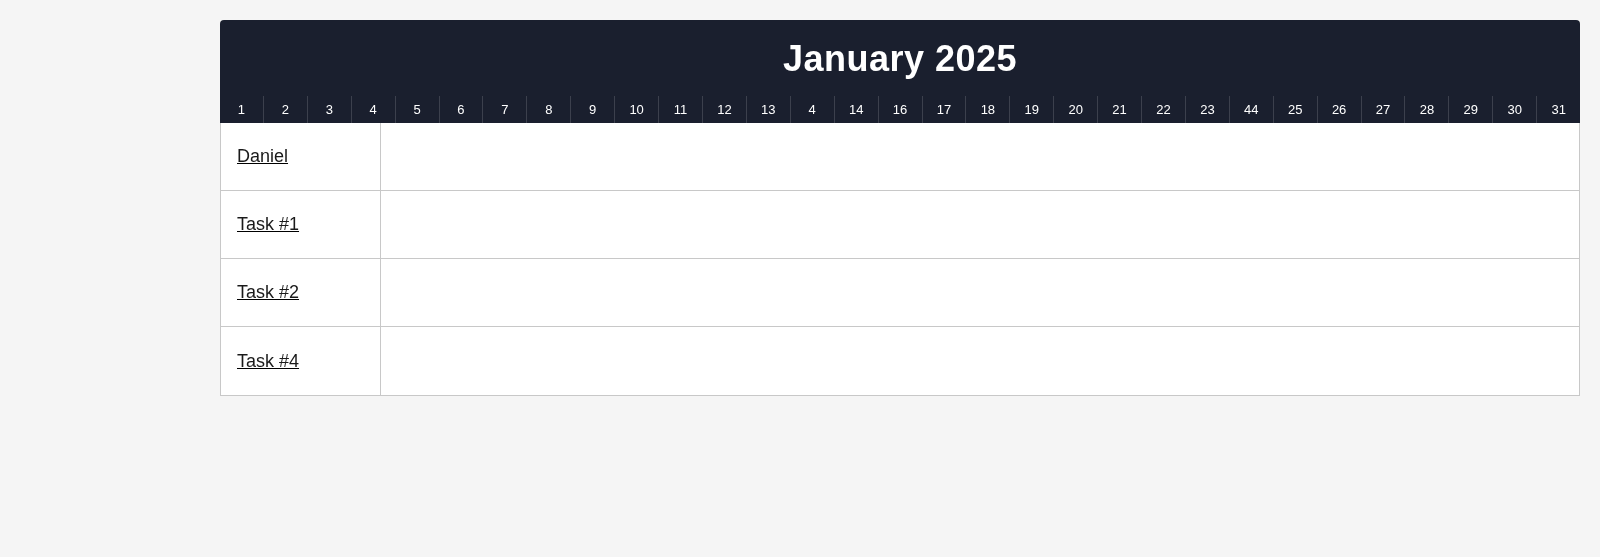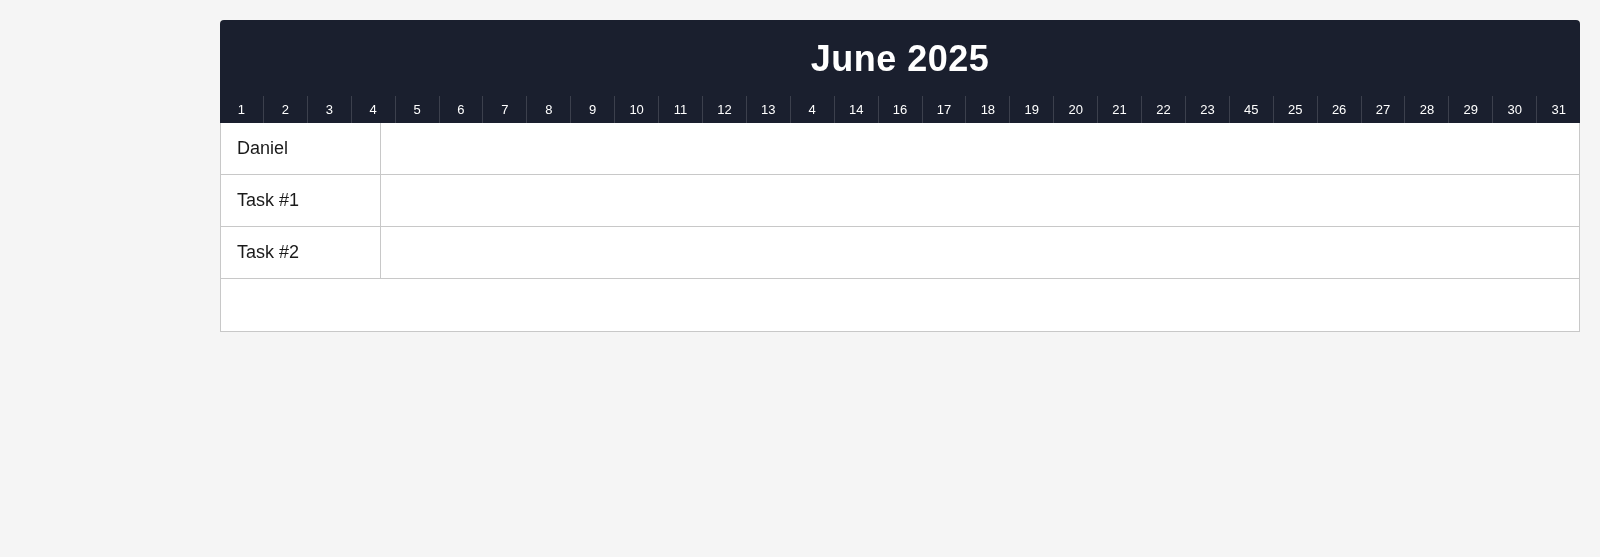--- a/index.html
+++ b/index.html
@@ -62,21 +62,22 @@
 
     .gantt-body {
       border: 1px solid #c8c8c8;
       border-top: none;
       background: #ffffff;
     }
 
     .gantt-row {
       display: flex;
       border-bottom: 1px solid #c8c8c8;
-      height: 52px;
+      height: 68px;
+      text-decoration: underline;
     }
 
     .gantt-row:last-child {
       border-bottom: none;
     }
 
     .gantt-row-label {
       width: 160px;
       min-width: 160px;
       padding: 0 16px;
@@ -94,21 +95,21 @@
       position: relative;
       background: #ffffff;
     }
   </style>
 </head>
 <body>
 
 <div class="gantt-wrapper">
   <div class="gantt-header">
     <div class="gantt-title-row">
-      <span class="gantt-title">June 2025</span>
+      <span class="gantt-title">January 2025</span>
     </div>
     <div class="gantt-days-row" id="days-row">
     <div class="gantt-day-cell">1</div>
         <div class="gantt-day-cell">2</div>
         <div class="gantt-day-cell">3</div>
         <div class="gantt-day-cell">4</div>
         <div class="gantt-day-cell">5</div>
         <div class="gantt-day-cell">6</div>
         <div class="gantt-day-cell">7</div>
         <div class="gantt-day-cell">8</div>
@@ -120,21 +121,21 @@
         <div class="gantt-day-cell">4</div>
         <div class="gantt-day-cell">14</div>
         <div class="gantt-day-cell">16</div>
         <div class="gantt-day-cell">17</div>
         <div class="gantt-day-cell">18</div>
         <div class="gantt-day-cell">19</div>
         <div class="gantt-day-cell">20</div>
         <div class="gantt-day-cell">21</div>
         <div class="gantt-day-cell">22</div>
         <div class="gantt-day-cell">23</div>
-        <div class="gantt-day-cell">45</div>
+        <div class="gantt-day-cell">44</div>
         <div class="gantt-day-cell">25</div>
         <div class="gantt-day-cell">26</div>
         <div class="gantt-day-cell">27</div>
         <div class="gantt-day-cell">28</div>
         <div class="gantt-day-cell">29</div>
         <div class="gantt-day-cell">30</div>
         <div class="gantt-day-cell">31</div>
       </div>
   </div>
   <div class="gantt-body" id="gantt-body">
@@ -144,16 +145,17 @@
       </div>
       <div class="gantt-row">
         <div class="gantt-row-label">Task #1</div>
         <div class="gantt-row-content"></div>
       </div>
       <div class="gantt-row">
         <div class="gantt-row-label">Task #2</div>
         <div class="gantt-row-content"></div>
       </div>
       <div class="gantt-row">
+        <div class="gantt-row-label">Task #4</div>
         <div class="gantt-row-content"></div>
       </div>
     </div>
 </div>
 
 </body></html>

